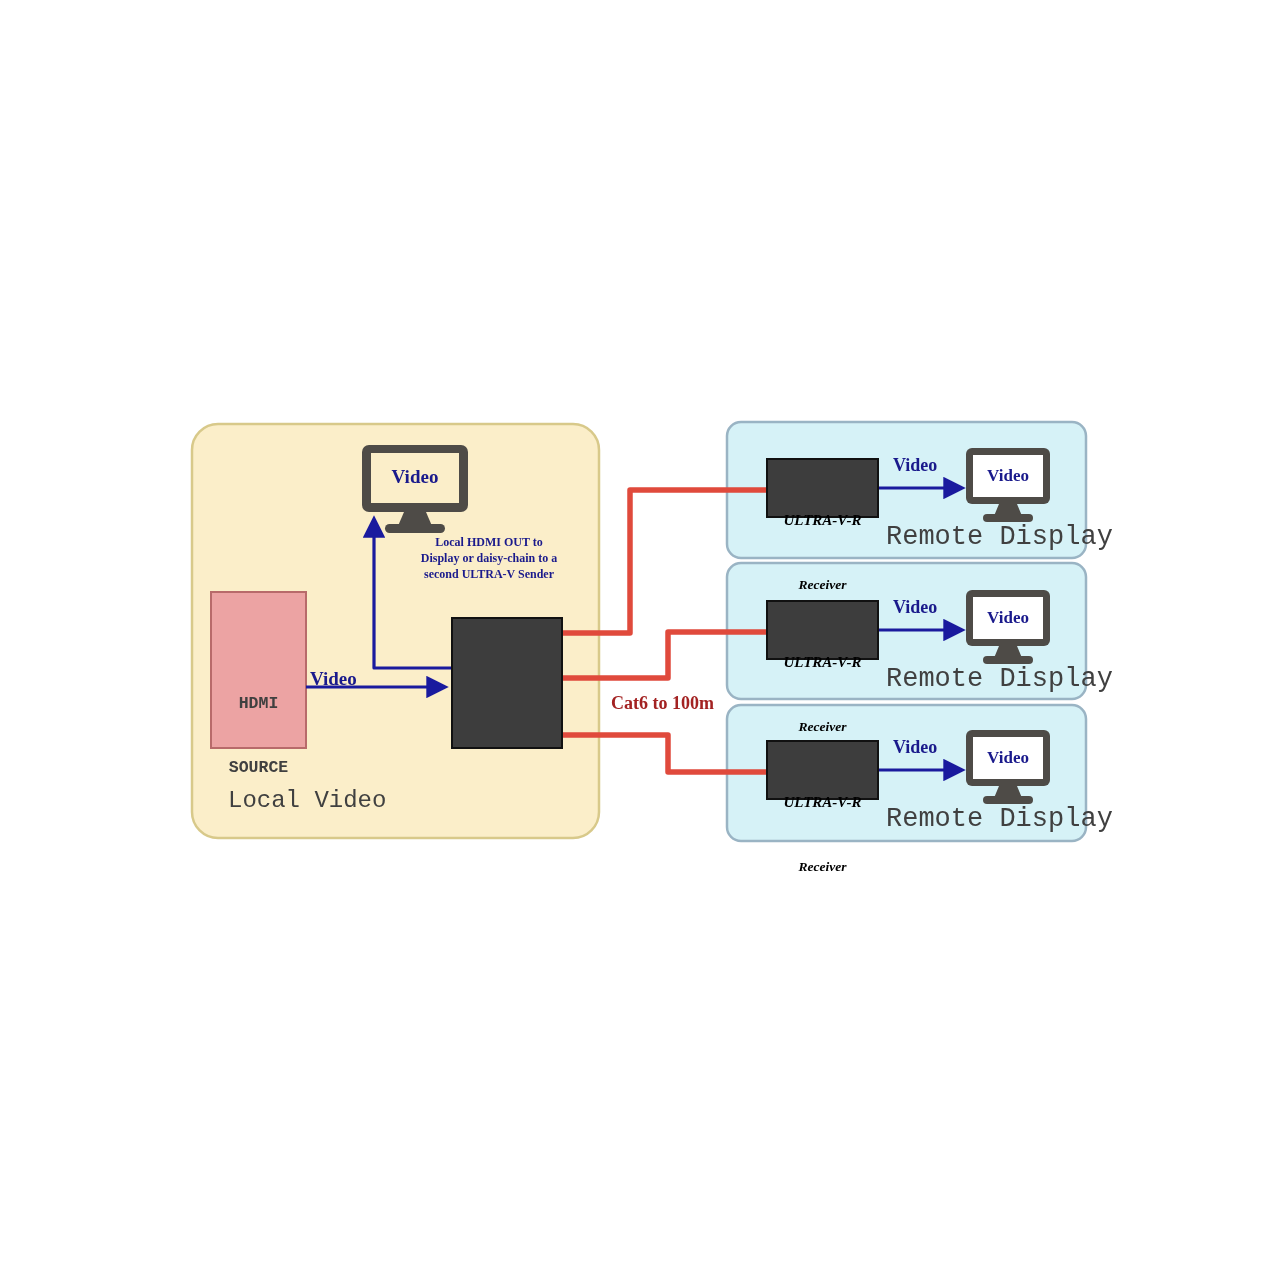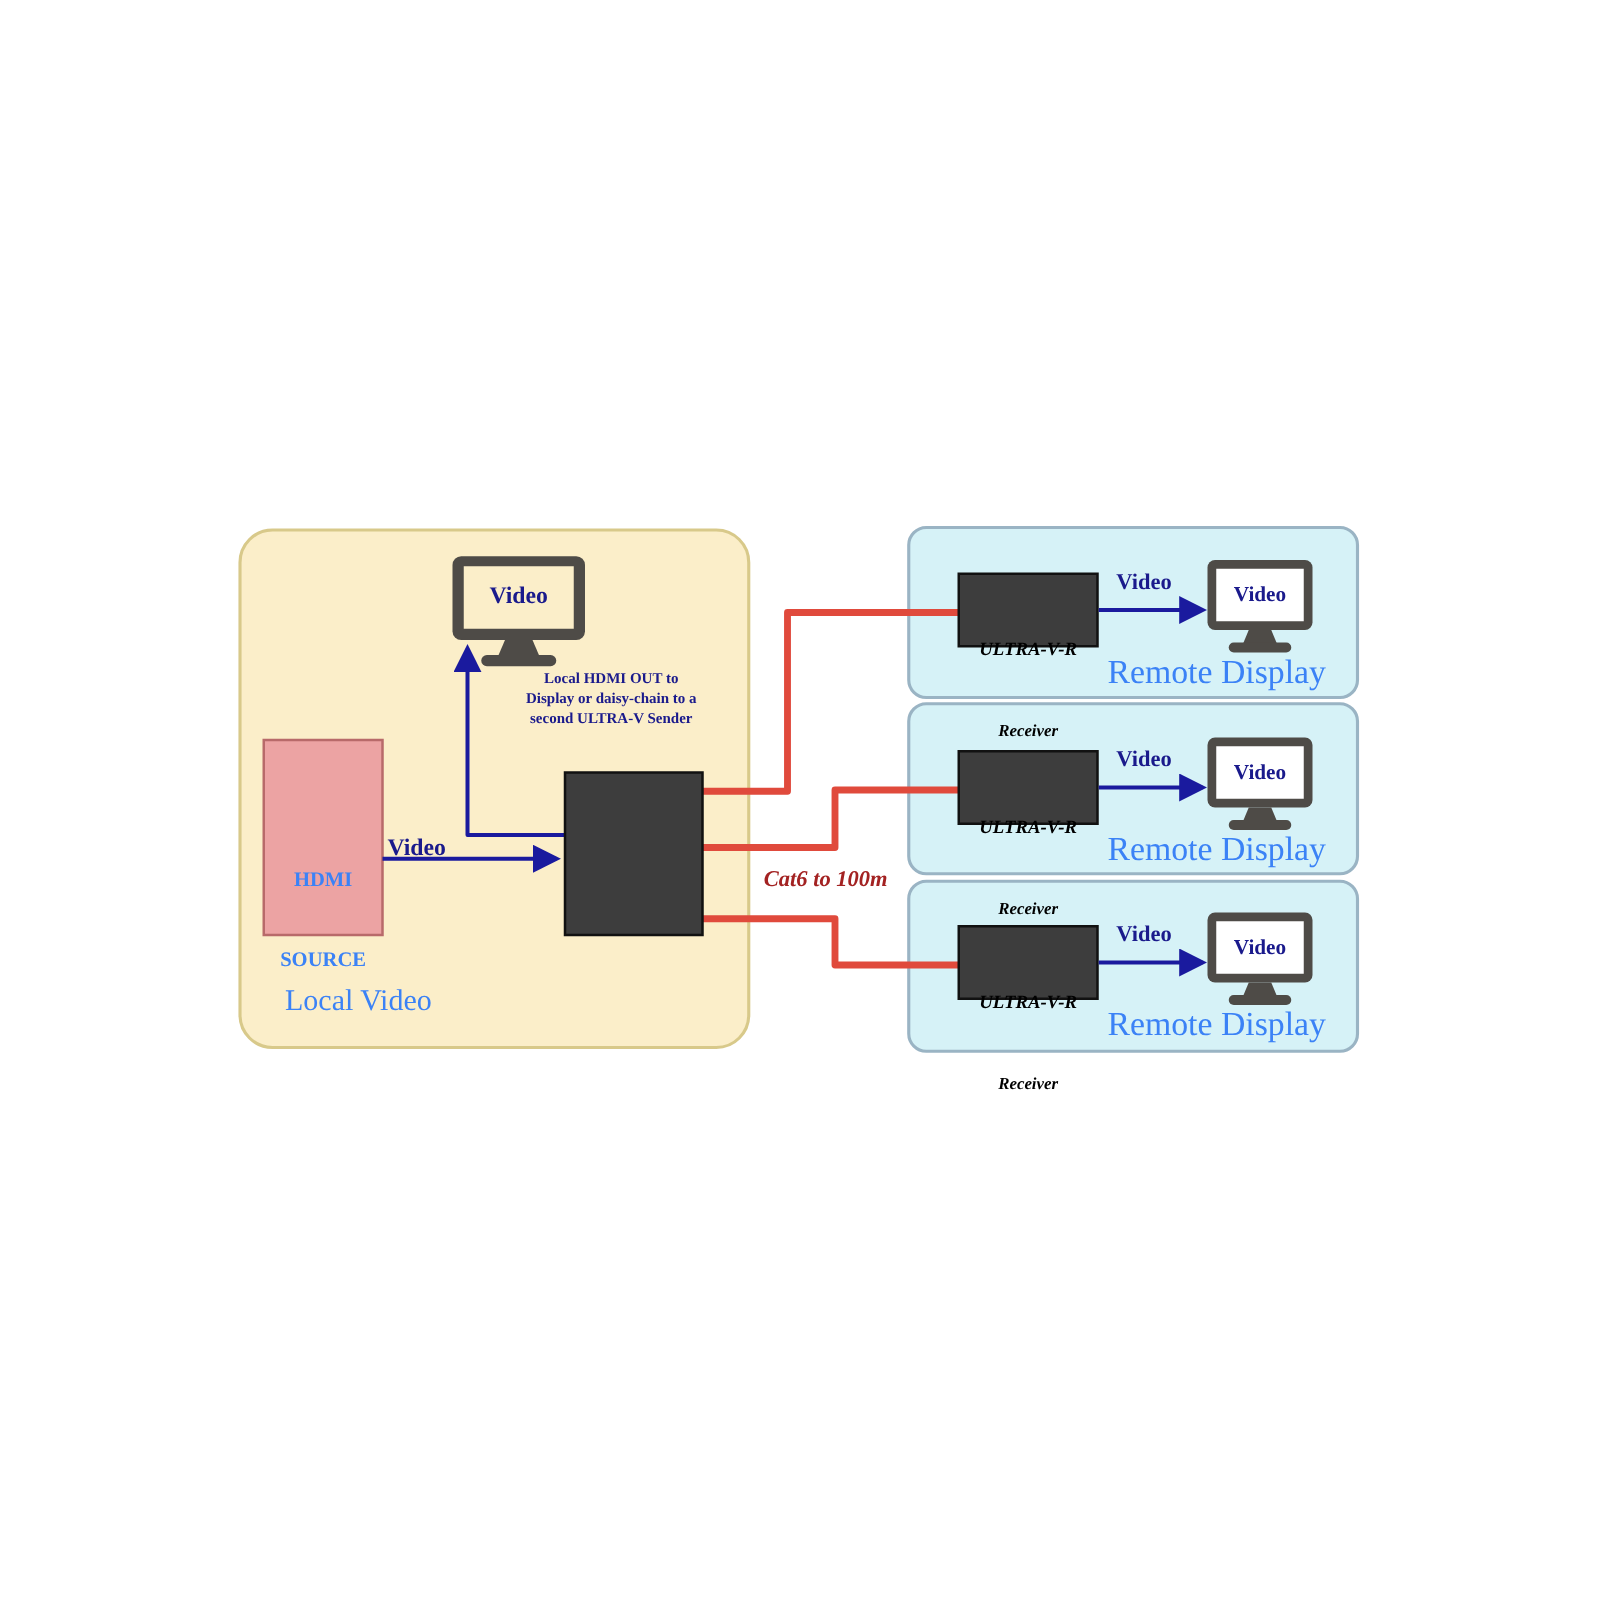--- a/index.html
+++ b/index.html
@@ -45,22 +45,22 @@
     font-family: "Liberation Serif", serif;
   }
   .white-bold {
     color: #000000;
     font-weight: bold;
     font-family: "Liberation Serif", serif;
     text-align: center;
     font-style: italic;
   }
   .black-serif {
-    color: #3b82f6;
-    font-family: Liberation Serif, serif;
+    color: #404040;
+    font-family: Liberation Mono, monospace;
   }
   .ctr { text-align: center; }
 </style>
 </head>
 <body>
 
 <div id="stage">
 
   <svg class="layer" viewBox="0 0 1280 1280">
     <defs>
@@ -136,21 +136,21 @@
   <div class="lbl black-serif ctr" style="left:211px; top:650px; width:95px; font-size:16.5px; font-weight:bold; line-height:1.3;">
     <div>HDMI</div>
     <div>SOURCE</div>
   </div>
 
   <div class="lbl blue-bold" style="left:310px; top:668px; font-size:19px;">Video</div>
 
 
   <div class="lbl black-serif" style="left:228px; top:787px; font-size:24px;">Local Video</div>
 
-  <div class="lbl red-bold" style="left:611px; top:693px; font-size:18px;font-style:italic;">Cat6 to 100m</div>
+  <div class="lbl red-bold" style="left:611px; top:693px; font-size:18px;">Cat6 to 100m</div>
 
   <div class="lbl white-bold" style="left:767px; top:466px; width:111px; font-size:15px; line-height:1.45;">
     <div>ULTRA-V-R</div>
     <div style="font-size:13.5px;">Receiver</div>
   </div>
   <div class="lbl blue-bold" style="left:893px; top:455px; font-size:18px;">Video</div>
   <div class="lbl blue-bold ctr" style="left:973px; top:466px; width:70px; font-size:17px;">Video</div>
   <div class="lbl black-serif" style="left:886px; top:522px; font-size:27px;">Remote Display</div>
 
   <div class="lbl white-bold" style="left:767px; top:608px; width:111px; font-size:15px; line-height:1.45;">

